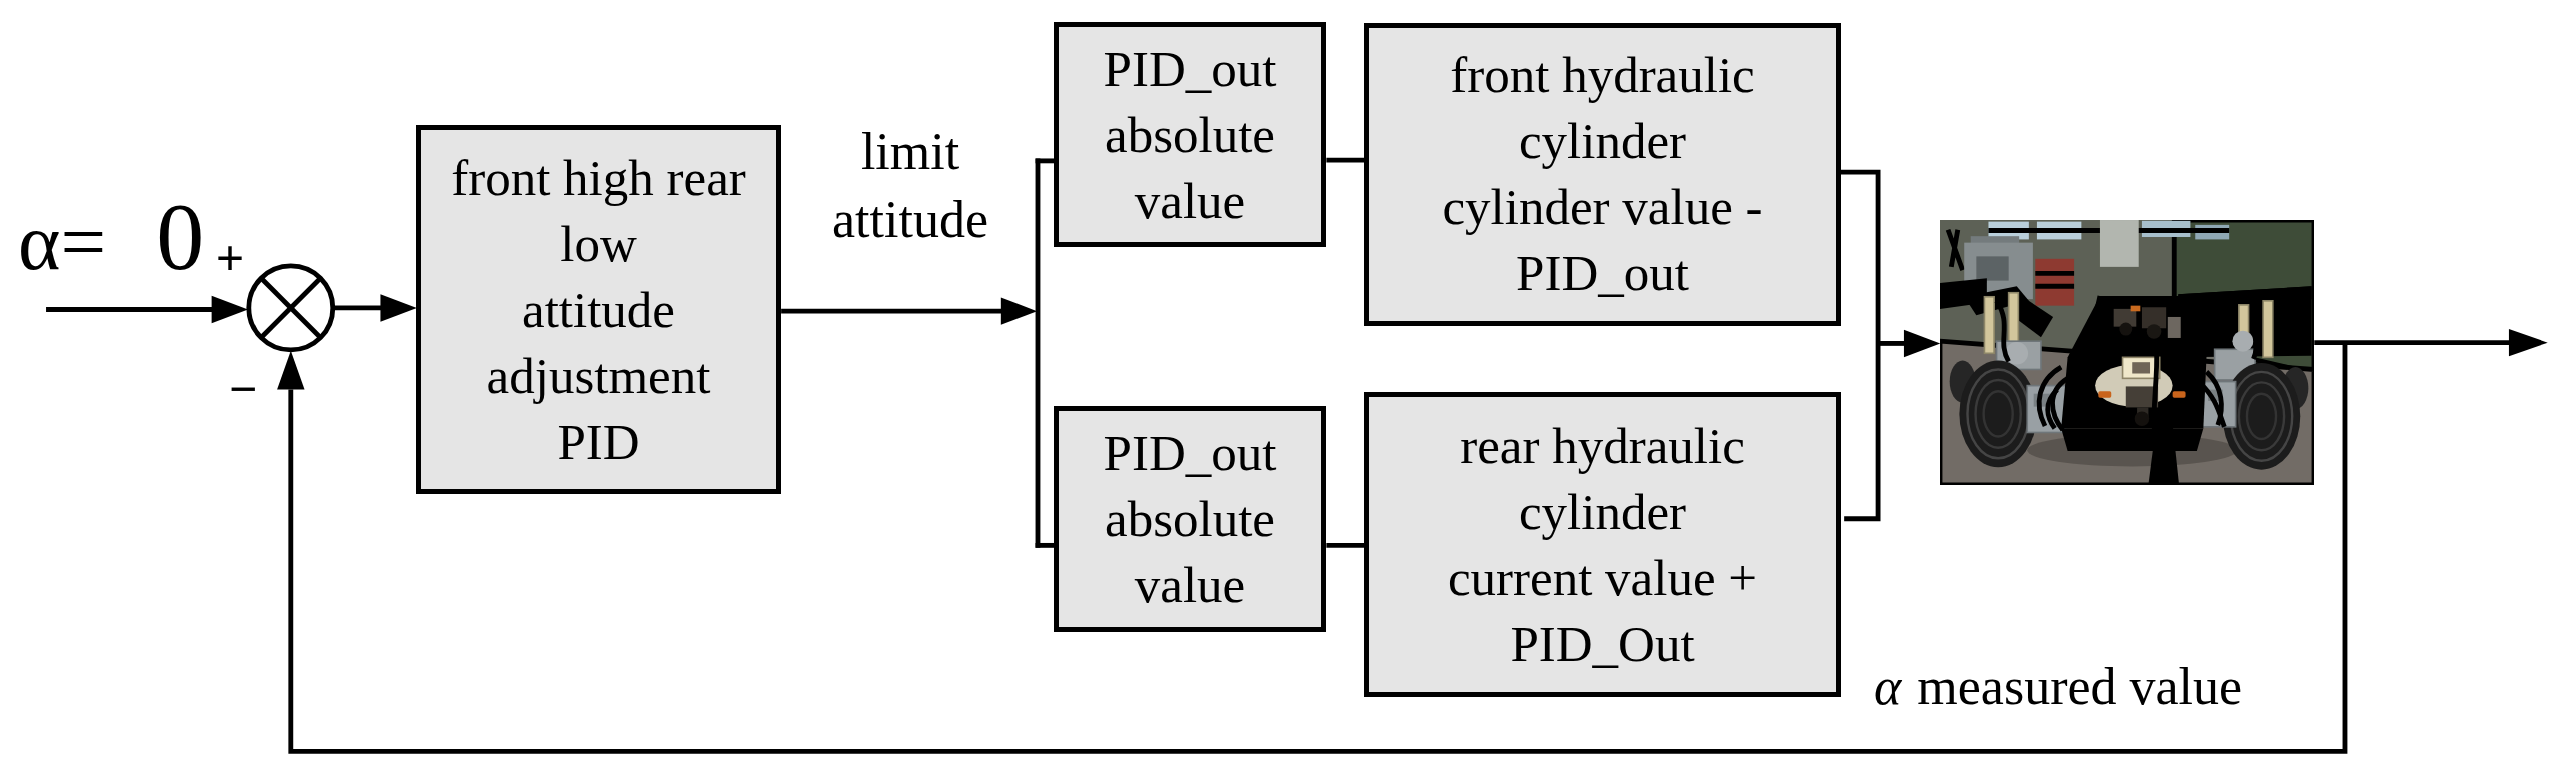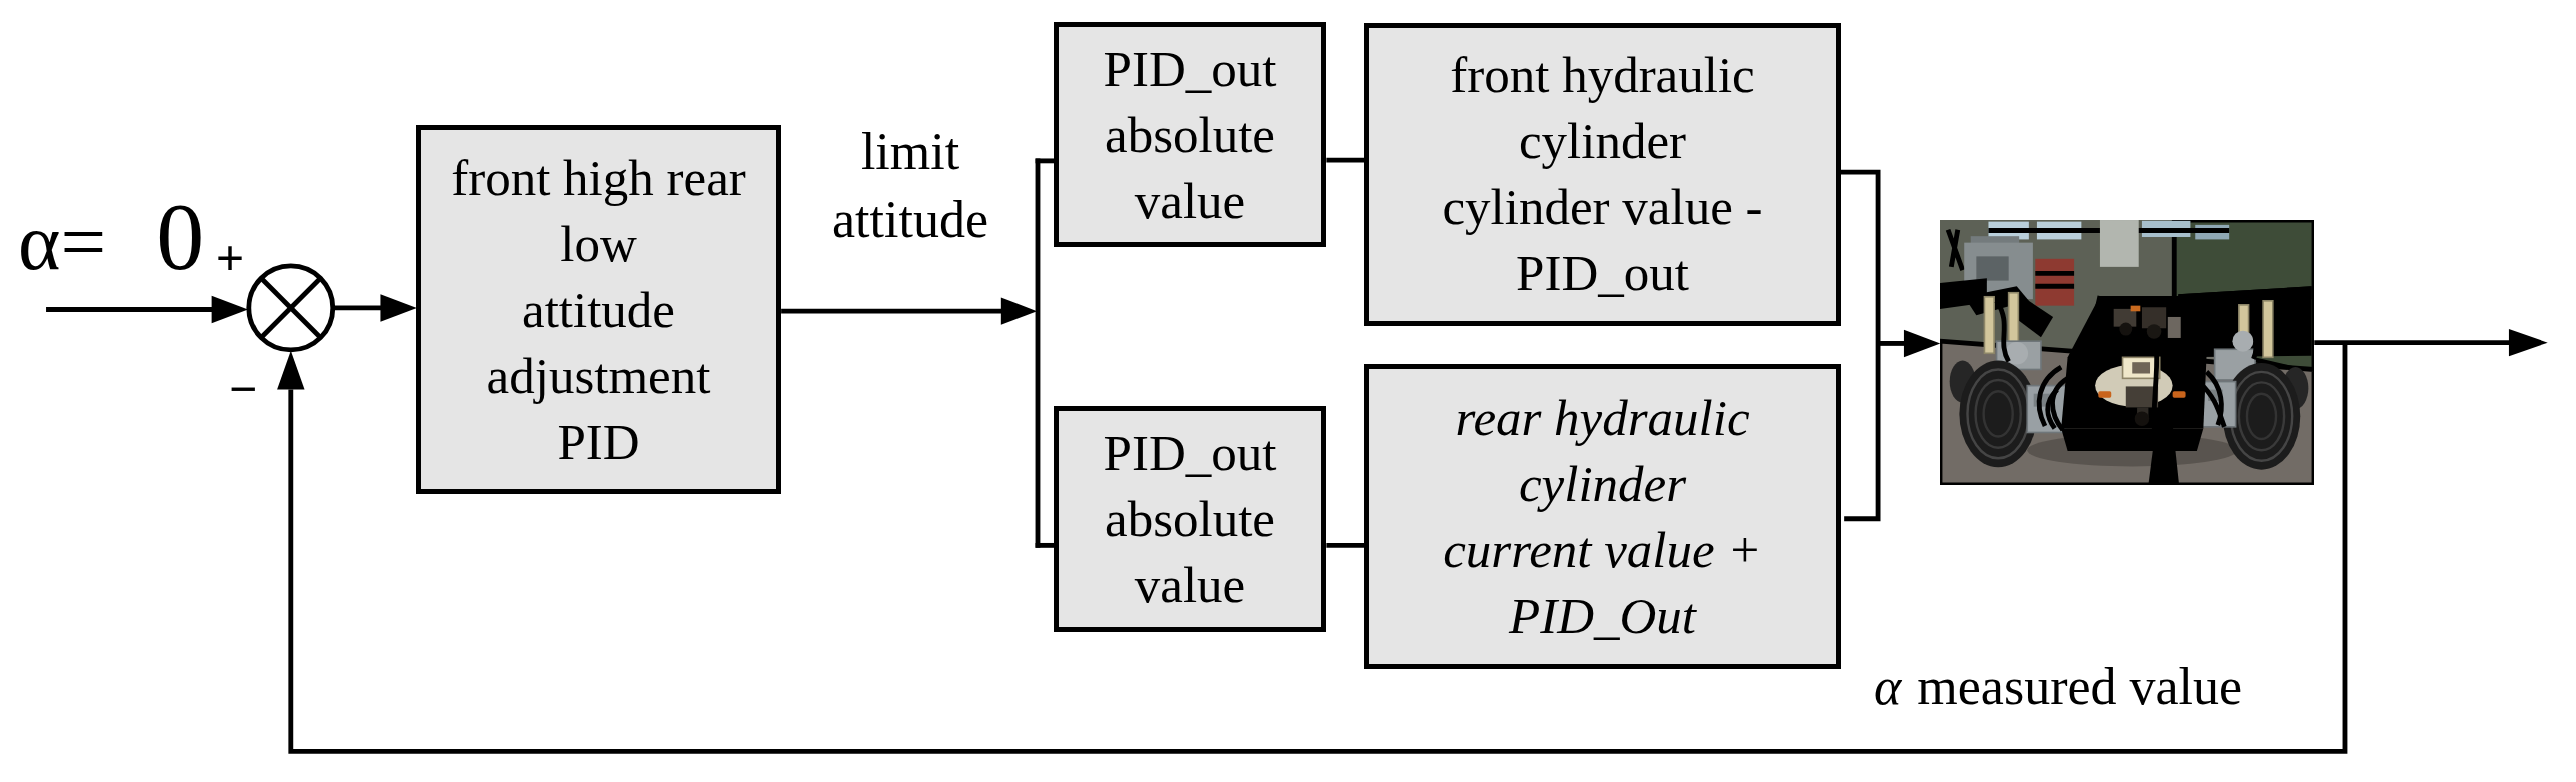--- a/index.html
+++ b/index.html
@@ -7,21 +7,21 @@
           font-family:"Liberation Serif",serif;color:#000;overflow:hidden;}
   .layer{position:absolute;left:0;top:0;}
   .box{position:absolute;box-sizing:border-box;border:5.7px solid #000;background:#e5e5e5;
        display:flex;flex-direction:column;align-items:center;justify-content:center;
        text-align:center;font-size:51px;line-height:66px;}
   .box span{display:block;white-space:nowrap;}
   .box-pid{left:416px;top:125px;width:365px;height:369px;}
   .box-abs-top{left:1054px;top:22px;width:272px;height:225px;}
   .box-abs-bottom{left:1054px;top:406px;width:272px;height:226px;}
   .box-front{left:1364px;top:22.6px;width:477px;height:303px;align-items:center;}
-  .box-rear{left:1364px;top:364px;width:477px;height:305px;font-style:italic;}
+  .box-rear{left:1364px;top:392px;width:477px;height:305px;}
   .lbl{position:absolute;white-space:nowrap;}
   .setpoint{left:18px;top:195px;display:flex;align-items:baseline;font-size:81px;line-height:84px;}
   .setpoint .sp-val{font-size:96px;margin-left:50px;line-height:84px;}
   .sign{position:absolute;font-size:48px;line-height:48px;font-family:"Liberation Sans",sans-serif;}
   .plus{left:216px;top:234px;}
   .minus{left:229px;top:365px;}
   .limit-label{position:absolute;left:780px;top:118px;width:260px;text-align:center;
                font-size:52px;line-height:68px;}
   .feedback-label{left:1874px;top:658px;font-size:52px;line-height:58px;}
   .feedback-label .fb-sym{font-style:italic;}

